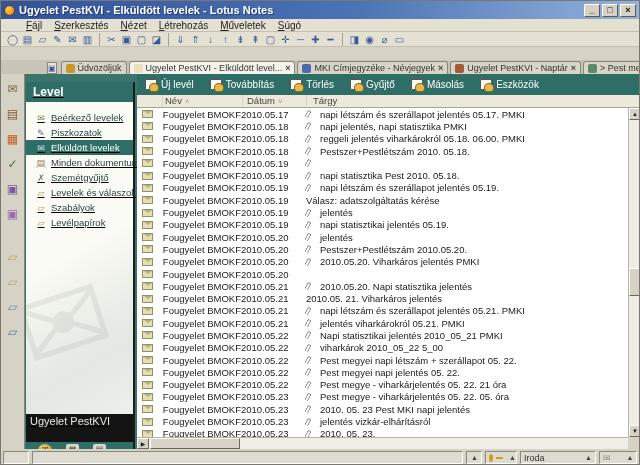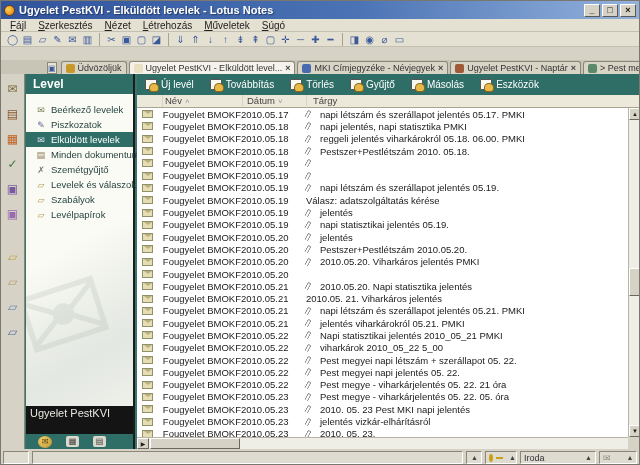--- a/index.html
+++ b/index.html
@@ -16,21 +16,21 @@
     background:radial-gradient(circle at 35% 35%, #ffd24a, #e07818); border:1px solid #6a3c0c; }
   .title { color:#fff; font-size:11px; font-weight:bold; white-space:nowrap; flex:1;
     text-shadow:1px 1px 1px rgba(0,0,0,.4); }
   .winbtns { display:flex; gap:2px; }
   .wbtn { width:16px; height:13px; background:#d6d2c6; border:1px solid;
     border-color:#fff #5a5a52 #5a5a52 #fff; font-size:9px; line-height:11px;
     text-align:center; color:#111; font-weight:bold; }
 
   
   .menubar { position:absolute; left:0; top:18px; width:100%; height:13px;
-    background:#e4e0d2; display:flex; align-items:center; padding-left:4px; gap:2px;
+    background:#e4e0d2; display:flex; align-items:center; padding-left:20px; gap:2px;
     border-bottom:1px solid #c4c0b0; }
   .menu-item { display:inline-block; font-size:10px; color:#222; padding:0 5px; }
   .menu-item::first-letter { text-decoration:underline; }
 
   
   .toolbar { position:absolute; left:0; top:31px; width:100%; height:15px;
     background:#e4e0d2; display:flex; align-items:center; padding-left:4px;
     border-bottom:1px solid #c4c0b0; }
   .tbico { font-size:10px; line-height:13px; width:15px; text-align:center;
     color:#39599a; cursor:default; }
@@ -78,22 +78,22 @@
   
   .main { position:absolute; left:0; top:73px; width:640px; height:375px; background:#3a746d; }
 
   .bmbar { position:absolute; left:0; top:0; width:24px; height:375px; background:#d6d2c6;
     border-right:1px solid #8a8678; display:flex; flex-direction:column; align-items:center;
     padding-top:4px; }
   .bmico { font-size:12px; height:25px; line-height:22px; }
   .bmico.gap { margin-top:18px; }
 
   
-  .sidebar { position:absolute; left:25px; top:0; width:109px; height:375px;
-    background:#fbfbf5; border-right:2px solid #1c1c1c; display:flex; flex-direction:column; }
+  .sidebar { position:absolute; left:25px; top:8px; width:109px; height:375px;
+    background:#fbfbf5; border-right:2px solid #1c1c1c; display:flex; flex-direction:column;text-decoration:underline; }
   .sb-header { height:20px; background:#2e6e67; color:#fff; font-size:12px; font-weight:bold;
     padding:3px 0 0 7px; }
   .sb-items { padding-top:8px; }
   .sb-item { display:flex; align-items:center; gap:4px; height:15px; padding-left:9px;
     font-size:9.5px; color:#1e3d3a; white-space:nowrap; }
   .sb-item.selected { background:#2e6e67; color:#fff; }
   .sb-ic { width:12px; font-size:9px; text-align:center; flex:0 0 auto; }
   .sb-ic.ic-inbox::before  { content:"✉"; color:#6a7a4a; }
   .sb-ic.ic-drafts::before { content:"✎"; color:#5a5a8a; }
   .sb-ic.ic-sent::before   { content:"✉"; color:#b8b8d8; }
@@ -433,20 +433,21 @@
               <span class="c-name">Fougyelet BMOKF</span>
               <span class="c-date">2010.05.19</span>
               <span class="clip show"></span>
             </div>
             <div class="row">
               <span class="gut"></span>
               <span class="env"></span>
               <span class="c-name">Fougyelet BMOKF</span>
               <span class="c-date">2010.05.19</span>
               <span class="clip show"></span>
+              <span class="c-subj">napi statisztika Pest 2010. 05.18.</span>
             </div>
             <div class="row">
               <span class="gut"></span>
               <span class="env"></span>
               <span class="c-name">Fougyelet BMOKF</span>
               <span class="c-date">2010.05.19</span>
               <span class="clip show"></span>
               <span class="c-subj">napi létszám és szerállapot jelentés 05.19.</span>
             </div>
             <div class="row">

